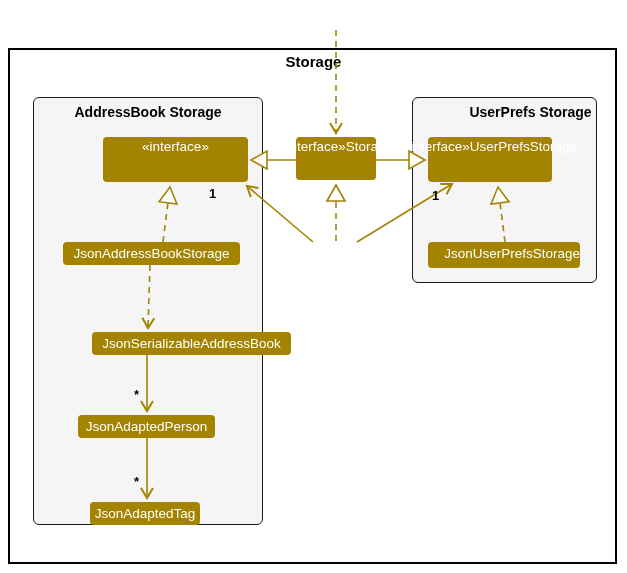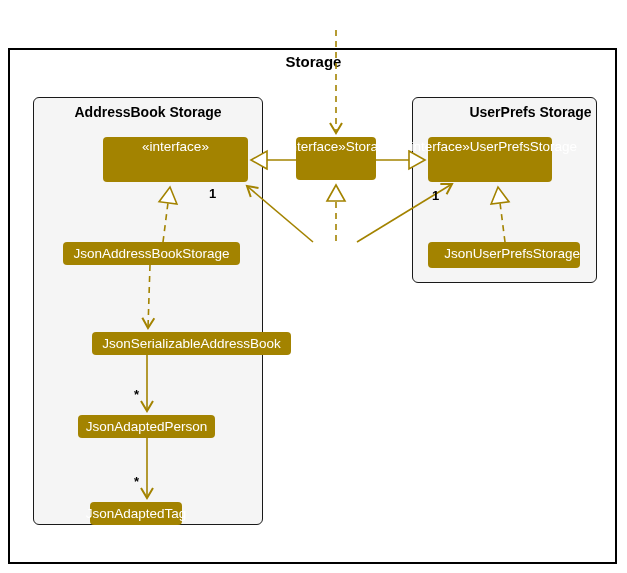--- a/index.html
+++ b/index.html
@@ -101,21 +101,21 @@
   </div>
 
   <div class="node single" style="left:48px;top:332px;width:199px;height:23px;margin-left:44px;">
     <div>JsonSerializableAddressBook</div>
   </div>
 
   <div class="node single" style="left:78px;top:415px;width:137px;height:23px;">
     <div>JsonAdaptedPerson</div>
   </div>
 
-  <div class="node single" style="left:90px;top:502px;width:92px;height:23px;">
+  <div class="node single" style="left:90px;top:502px;width:110px;height:23px;">
     <div>JsonAdaptedTag</div>
   </div>
 
   <div class="mult" style="left:209px;top:186px;">1</div>
   <div class="mult" style="left:432px;top:188px;">1</div>
   <div class="mult" style="left:134px;top:387px;">*</div>
   <div class="mult" style="left:134px;top:474px;">*</div>
 
 </div>
 

